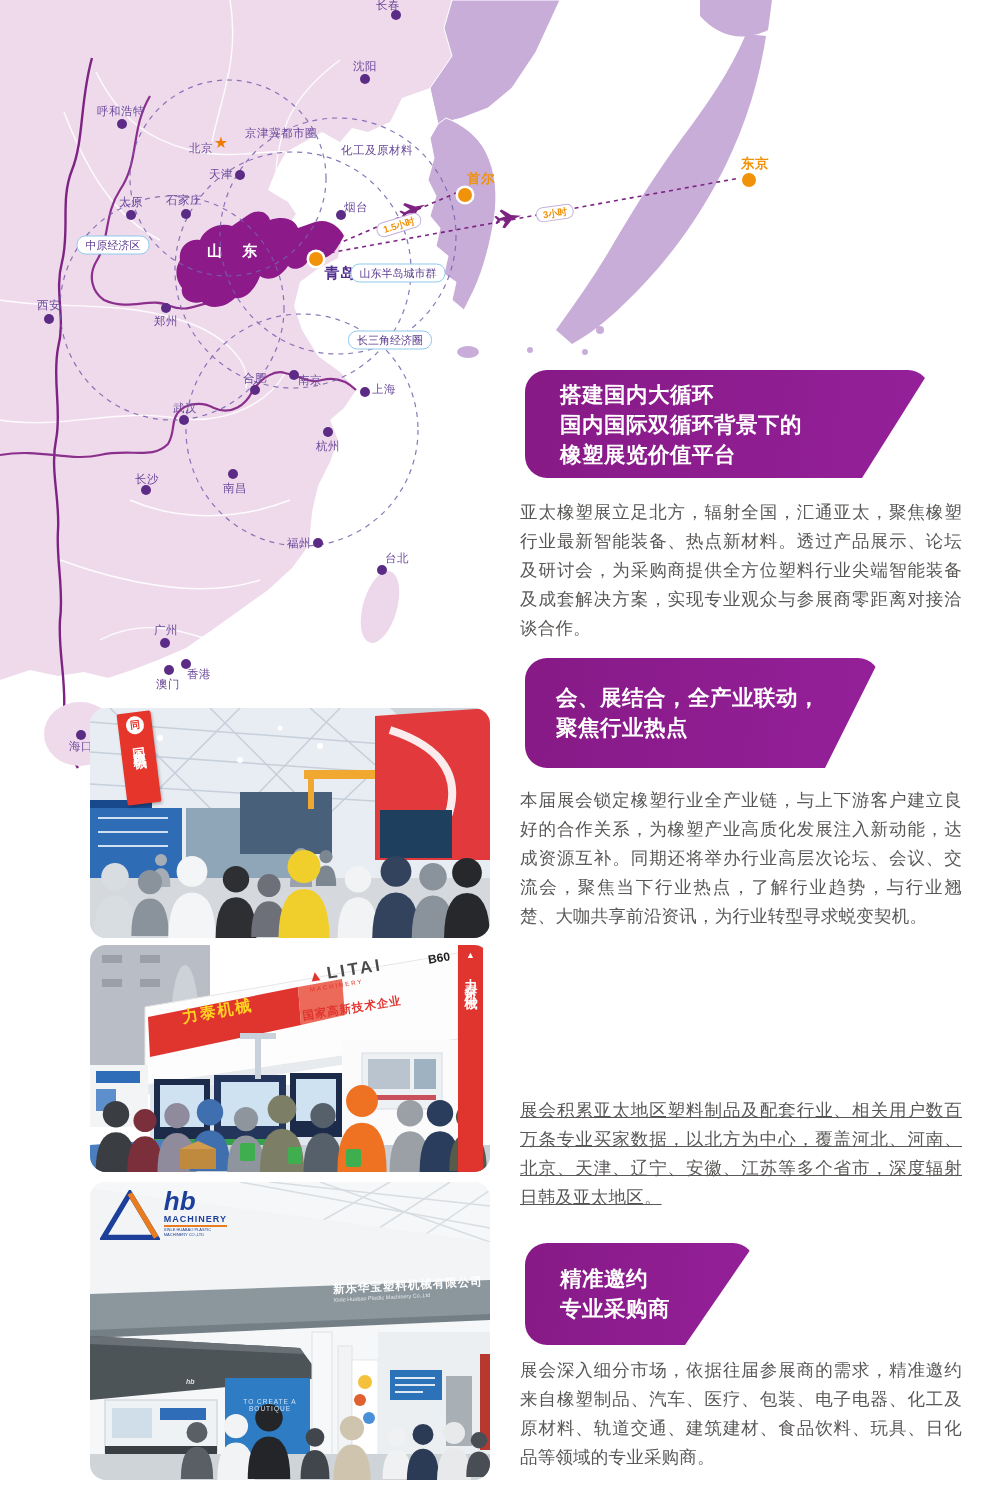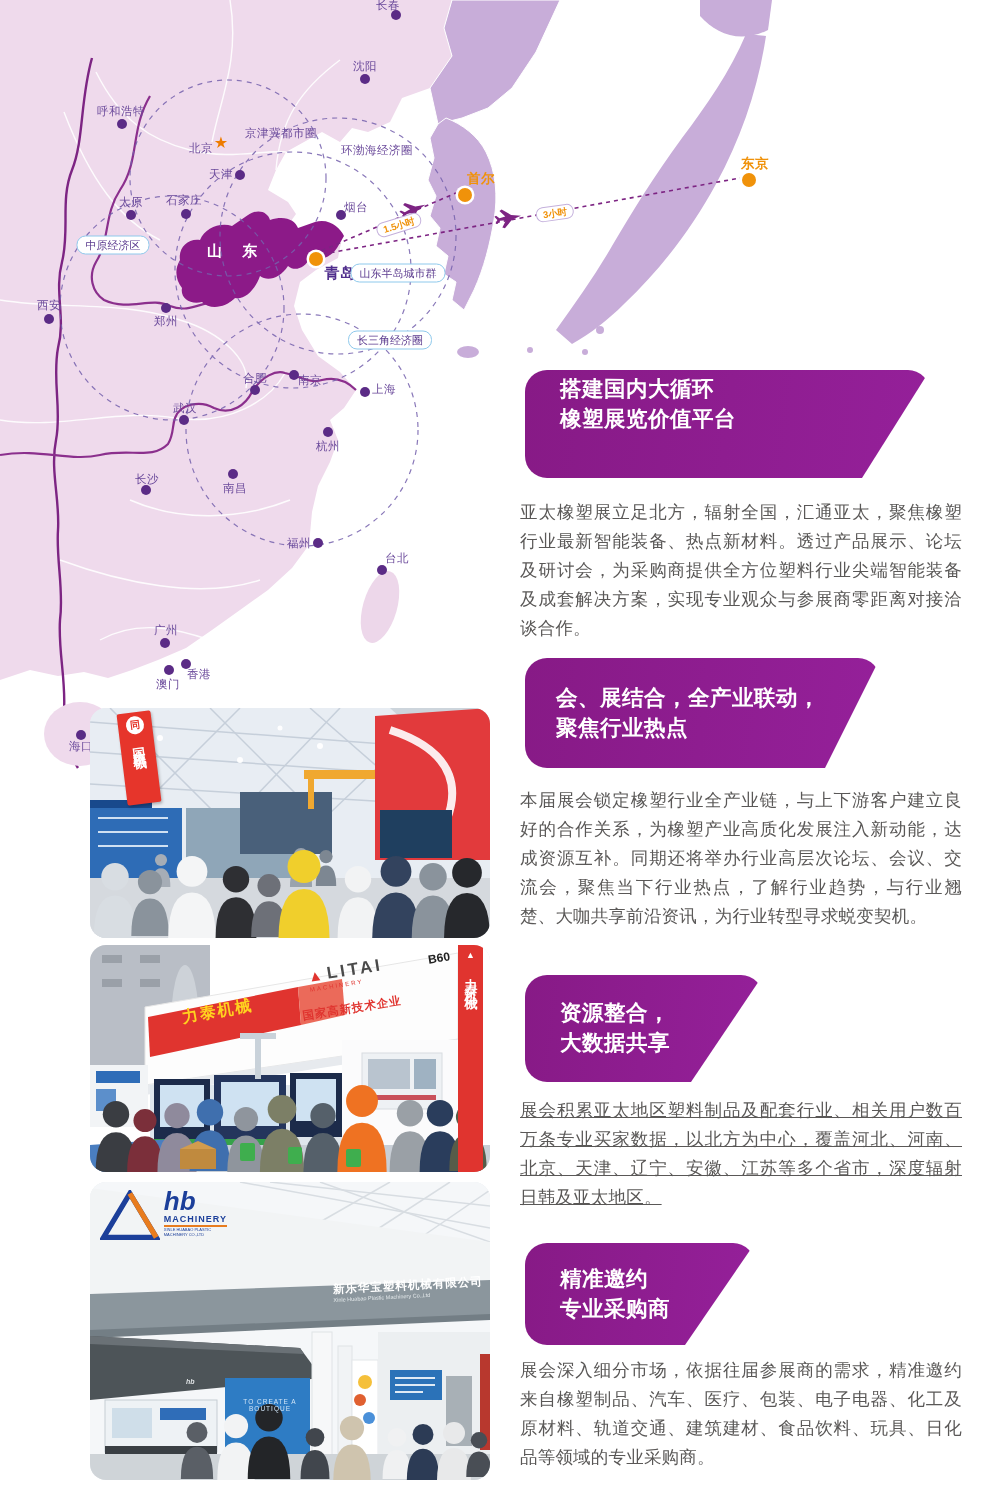--- a/index.html
+++ b/index.html
@@ -21,21 +21,21 @@
              background:#fff;border:1.2px solid #8ec9ec;border-radius:9px;padding:1px 8px;
              white-space:nowrap;}
   .m-ftag{position:absolute;font-size:9.5px;font-weight:bold;color:#f0920a;background:#fff;
           border:1px solid #c4b0dc;border-radius:7px;padding:0 6px;line-height:13px;
           transform:translate(-50%,-50%) rotate(var(--r));white-space:nowrap;}
   
   .banner{position:absolute;background:linear-gradient(97deg,#871a86,#95209a);color:#fff;
           font-weight:bold;border-radius:22px;
           clip-path:polygon(0 0,100% 0,calc(100% - var(--s)) 100%,0 100%);}
   .banner .bl{font-size:21.5px;line-height:30px;letter-spacing:.5px;}
-  #banner1{left:525px;top:370px;width:405px;height:108px;--s:68px;padding:4px 0 0 35px;box-sizing:border-box;}
+  #banner1{left:525px;top:370px;width:405px;height:108px;--s:68px;padding:10px 0 0 35px;box-sizing:border-box;}
   #banner2{left:525px;top:658px;width:355px;height:110px;--s:55px;padding:25px 0 0 31px;box-sizing:border-box;}
   #banner3{left:525px;top:975px;width:238px;height:107px;--s:72px;padding:23px 0 0 35px;box-sizing:border-box;}
   #banner4{left:525px;top:1243px;width:230px;height:102px;--s:70px;padding:21px 0 8px 35px;box-sizing:border-box;}
   .para{position:absolute;left:520px;width:442px;margin:0;font-size:17.5px;line-height:28.9px;
         text-align:justify;color:#5a5857;letter-spacing:.2px;}
   #para1{top:498px;} #para2{top:786px;} #para3{top:1096px;text-decoration:underline;} #para4{top:1356px;}
   
   .photo{position:absolute;left:90px;width:400px;border-radius:16px;overflow:hidden;background:#e8ecf0;}
   #photo1{top:708px;height:230px;} #photo2{top:945px;height:227px;} #photo3{top:1182px;height:298px;}
   .photo svg{display:block;width:100%;height:100%;}
@@ -206,42 +206,39 @@
         <span class="m-dot" style="left: 72px; top: 733px;"></span>
         <span class="m-label" style="left: 72px; top: 744px;">海口</span>
         <span class="m-dot orange" style="left: 456px; top: 193px;"></span>
         <span class="m-label city-intl" style="left: 472px; top: 177px;">首尔</span>
         <span class="m-dot orange" style="left: 740px; top: 178px;"></span>
         <span class="m-label city-intl" style="left: 746px; top: 162px;">东京</span>
         <span class="m-zonebox" style="left: 104px; top: 243px;">中原经济区</span>
         <span class="m-zonebox" style="left: 389px; top: 271px;">山东半岛城市群</span>
         <span class="m-zonebox" style="left: 381px; top: 338px;">长三角经济圈</span>
         <span class="m-label" style="left: 272px; top: 131px;">京津冀都市圈</span>
-        <span class="m-label" style="left: 368px; top: 148px;">环渤海经济圈</span>
+        <span class="m-label" style="left: 368px; top: 148px;">化工及原材料</span>
         <span class="m-ftag" style="--r: -17deg; left: 390px; top: 223px;">1.5小时</span>
         <span class="m-ftag" style="--r: -8deg; left: 546px; top: 211px;">3小时</span>
       </div>
   </div>
 
   <div class="banner" id="banner1">
     <div class="bl">搭建国内大循环</div>
+    <div class="bl">国内国际双循环背景下的</div>
     <div class="bl">橡塑展览价值平台</div>
   </div>
   <p class="para" id="para1">亚太橡塑展立足北方，辐射全国，汇通亚太，聚焦橡塑行业最新智能装备、热点新材料。透过产品展示、论坛及研讨会，为采购商提供全方位塑料行业尖端智能装备及成套解决方案，实现专业观众与参展商零距离对接洽谈合作。</p>
 
   <div class="banner" id="banner2">
     <div class="bl">会、展结合，全产业联动，</div>
     <div class="bl">聚焦行业热点</div>
   </div>
   <p class="para" id="para2">本届展会锁定橡塑行业全产业链，与上下游客户建立良好的合作关系，为橡塑产业高质化发展注入新动能，达成资源互补。同期还将举办行业高层次论坛、会议、交流会，聚焦当下行业热点，了解行业趋势，与行业翘楚、大咖共享前沿资讯，为行业转型寻求蜕变契机。</p>
 
-  <div class="banner" id="banner3">
-    <div class="bl">资源整合，</div>
-    <div class="bl">大数据共享</div>
-  </div>
   <p class="para" id="para3">展会积累亚太地区塑料制品及配套行业、相关用户数百万条专业买家数据，以北方为中心，覆盖河北、河南、北京、天津、辽宁、安徽、江苏等多个省市，深度辐射日韩及亚太地区。</p>
 
   <div class="banner" id="banner4">
     <div class="bl">精准邀约</div>
     <div class="bl">专业采购商</div>
   </div>
   <p class="para" id="para4">展会深入细分市场，依据往届参展商的需求，精准邀约来自橡塑制品、汽车、医疗、包装、电子电器、化工及原材料、轨道交通、建筑建材、食品饮料、玩具、日化品等领域的专业采购商。</p>
 
   <div class="photo" id="photo1">
     <svg viewBox="0 0 400 230" preserveAspectRatio="none">

